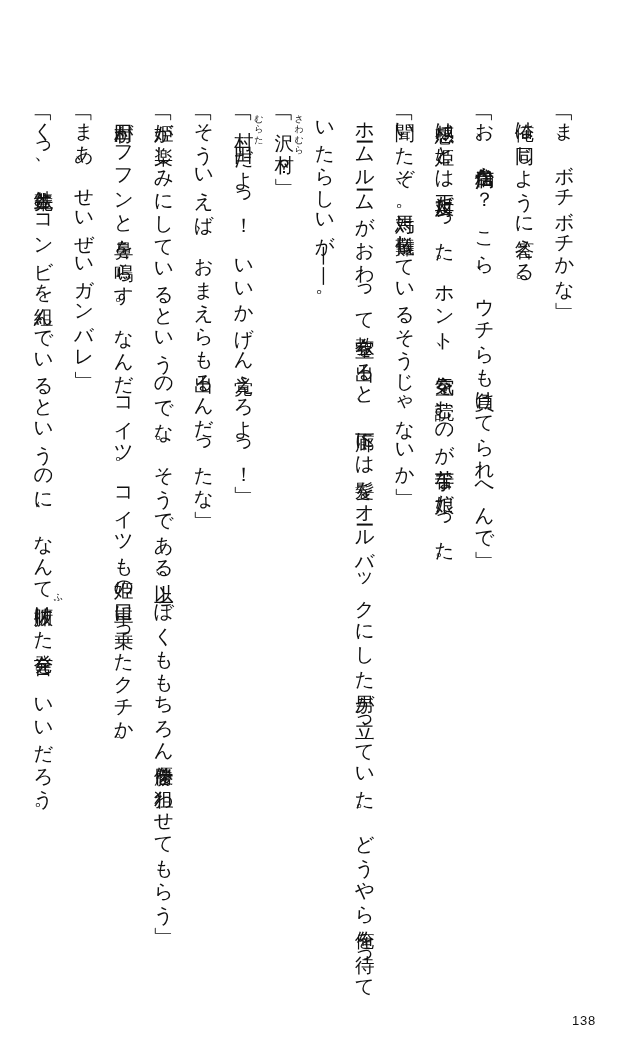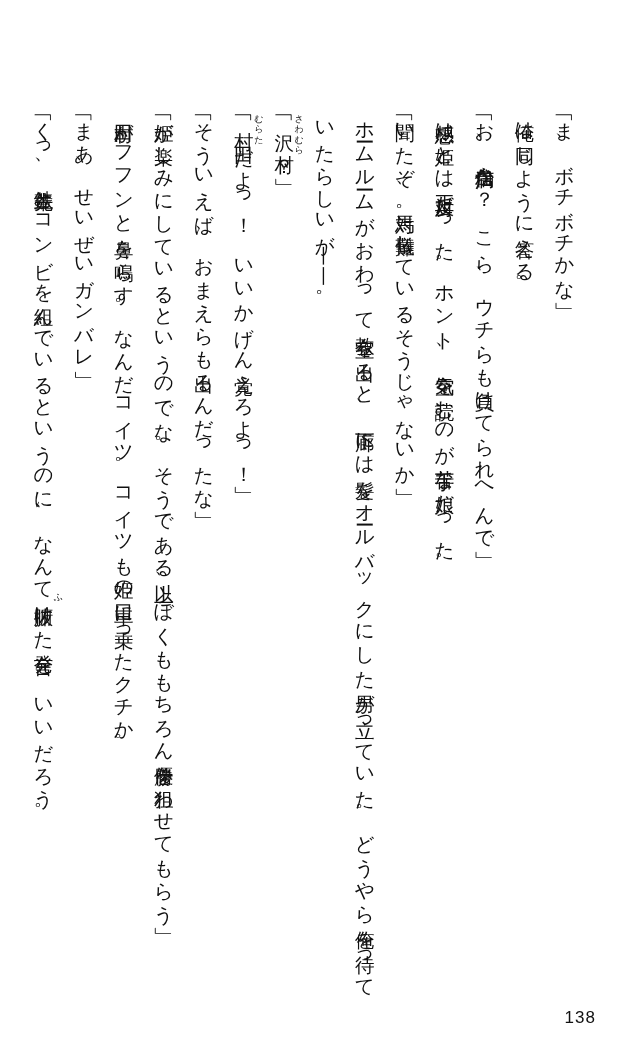--- a/index.html
+++ b/index.html
@@ -49,21 +49,21 @@
     letter-spacing: 0;
     line-height: 1;
     font-family: "DejaVu Serif", "Liberation Serif", serif;
   }
 
   
   .page-number {
     position: absolute;
     right: 30px;
     bottom: 22px;
-    font-size: 17px;
+    font-size: 13px;
     font-family: "Liberation Sans", sans-serif;
     color: #111111;
     letter-spacing: 0.06em;
   }
 </style>
 </head>
 <body>
 
 <div class="page">
 

